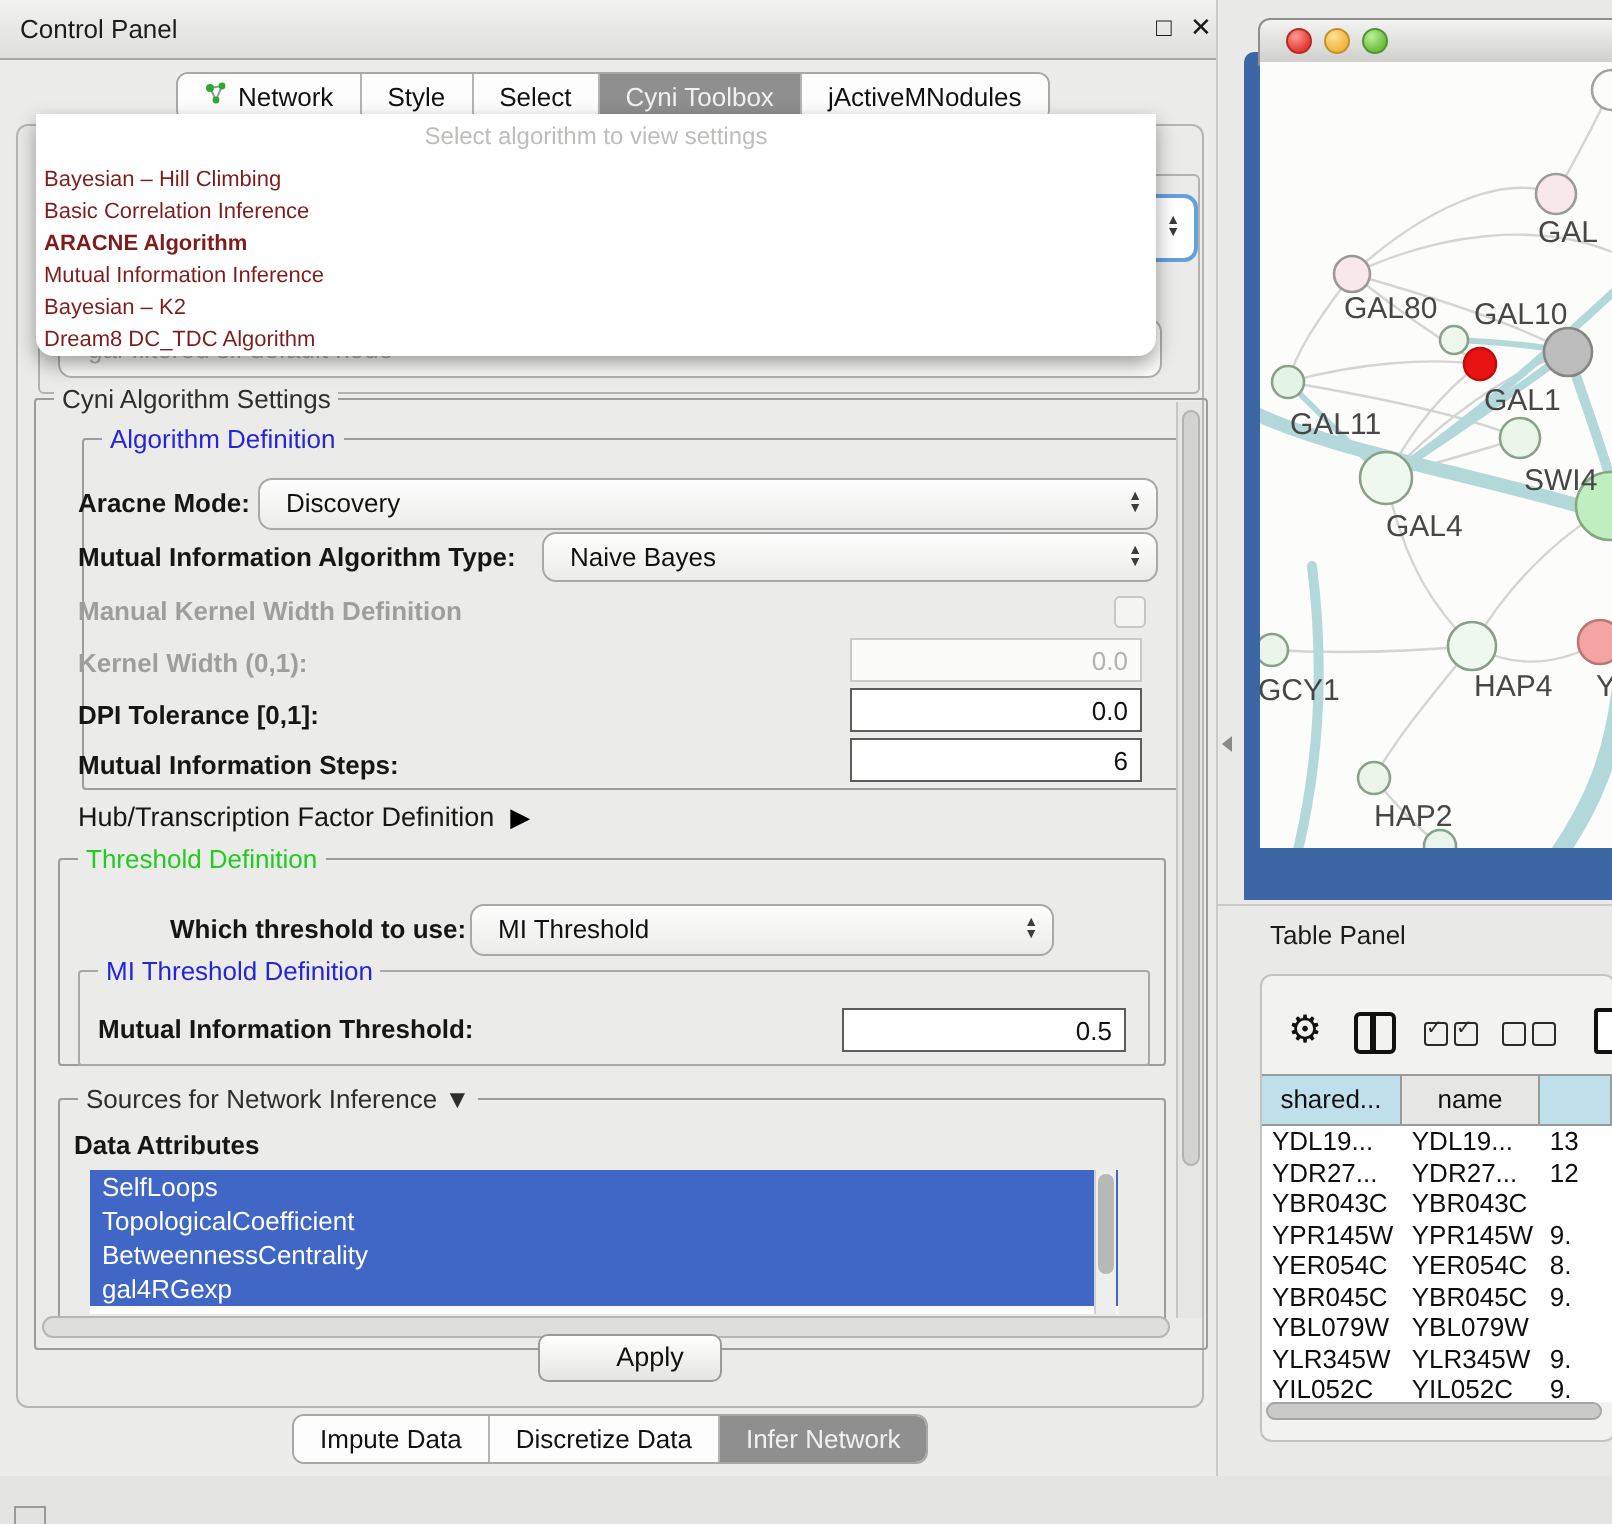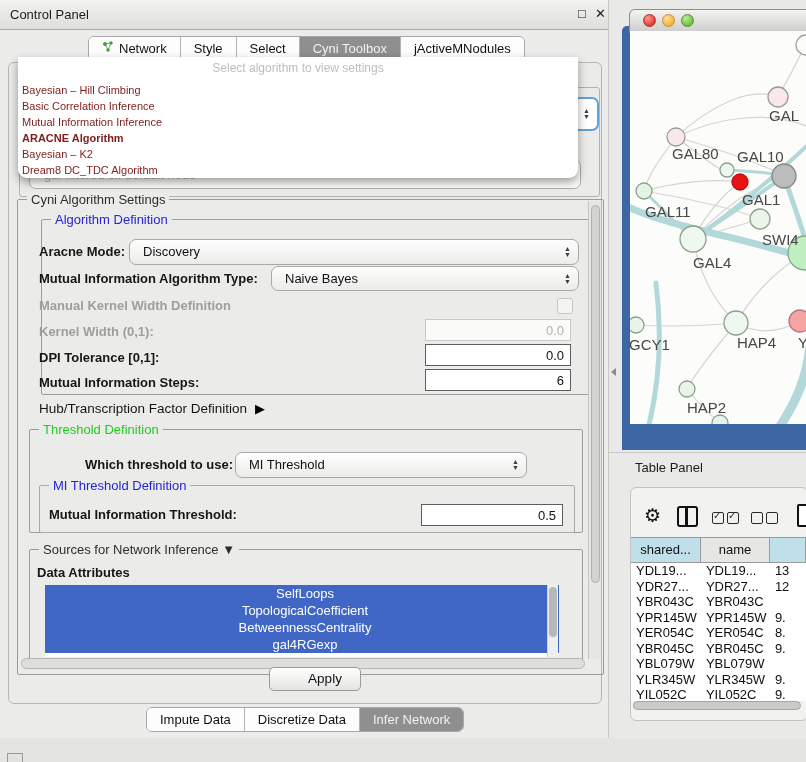--- a/index.html
+++ b/index.html
@@ -38,21 +38,21 @@
       text-align:right;padding:0 6px;box-sizing:border-box;}
   .tfield.dis{border:1px solid #c9c9c7;background:#fbfbf9;color:#b2b2b0;}
   .combo{position:absolute;border:1px solid #a9a9a7;border-radius:7px;background:linear-gradient(#fefefe,#ebebe9);
       font-size:13px;color:#111;box-sizing:border-box;}
   .combo .cv{padding-left:13px;line-height:24px;}
   .spin{position:absolute;right:7px;top:50%;transform:translateY(-50%);display:flex;flex-direction:column;align-items:center;
       font-size:7px;color:#3c3c3c;line-height:6px;}
   .chk{position:absolute;width:14px;height:14px;border:1px solid #c6c6c4;border-radius:3px;background:#f4f4f2;}
   .arrow-r{display:inline-block;margin-left:8px;font-size:13px;color:#000;}
   
-  #attr-list{position:absolute;left:44px;top:584px;width:514px;height:72px;background:#fff;overflow:hidden;text-align:center;}
+  #attr-list{position:absolute;left:44px;top:584px;width:514px;height:72px;background:#fff;overflow:hidden;}
   .attr-item{height:17px;line-height:17px;font-size:13px;color:#fff;background:#4066c6;padding-left:6px;}
   #attr-sb{position:absolute;left:546px;top:584px;width:10px;height:72px;background:#eeeeec;border-left:1px solid #d0d0ce;}
   #attr-sb-thumb{position:absolute;left:1px;top:2px;width:8px;height:50px;background:#b8b8b6;border-radius:4px;}
   
   #v-sb{position:absolute;left:587px;top:200px;width:12px;height:458px;background:#e6e6e4;border-left:1px solid #c6c6c4;}
   #v-sb-thumb{position:absolute;left:1.5px;top:4px;width:9px;height:378px;background:#d2d2d0;border:1px solid #b2b2b0;border-radius:5px;box-sizing:border-box;}
   #h-sb{position:absolute;left:20px;top:657px;width:566px;height:12px;}
   #h-sb-thumb{position:absolute;left:0;top:0;width:564px;height:11px;background:#dededc;border:1px solid #b6b6b4;border-radius:6px;box-sizing:border-box;}
   
   #apply-btn{position:absolute;left:268px;top:674px;width:70px;height:22px;border:1px solid #9a9a98;border-radius:5px;
@@ -219,22 +219,22 @@
         </div>
 
       <div id="apply-btn" style="left:260px;top:604px;padding-left:20px;">Apply</div>
     </div>
 
     <div id="dd">
       <div id="dd-ph">Select algorithm to view settings</div>
       <div id="dd-items">
           <div class="dd-item">Bayesian – Hill Climbing</div>
           <div class="dd-item">Basic Correlation Inference</div>
+          <div class="dd-item bold">ARACNE Algorithm</div>
           <div class="dd-item">Mutual Information Inference</div>
-          <div class="dd-item bold">ARACNE Algorithm</div>
           <div class="dd-item">Bayesian – K2</div>
           <div class="dd-item">Dream8 DC_TDC Algorithm</div>
         </div>
     </div>
 
     <div id="bottomtabs">
         <div class="ttab">Impute Data</div>
         <div class="ttab">Discretize Data</div>
         <div class="ttab sel">Infer Network</div>
       </div>

